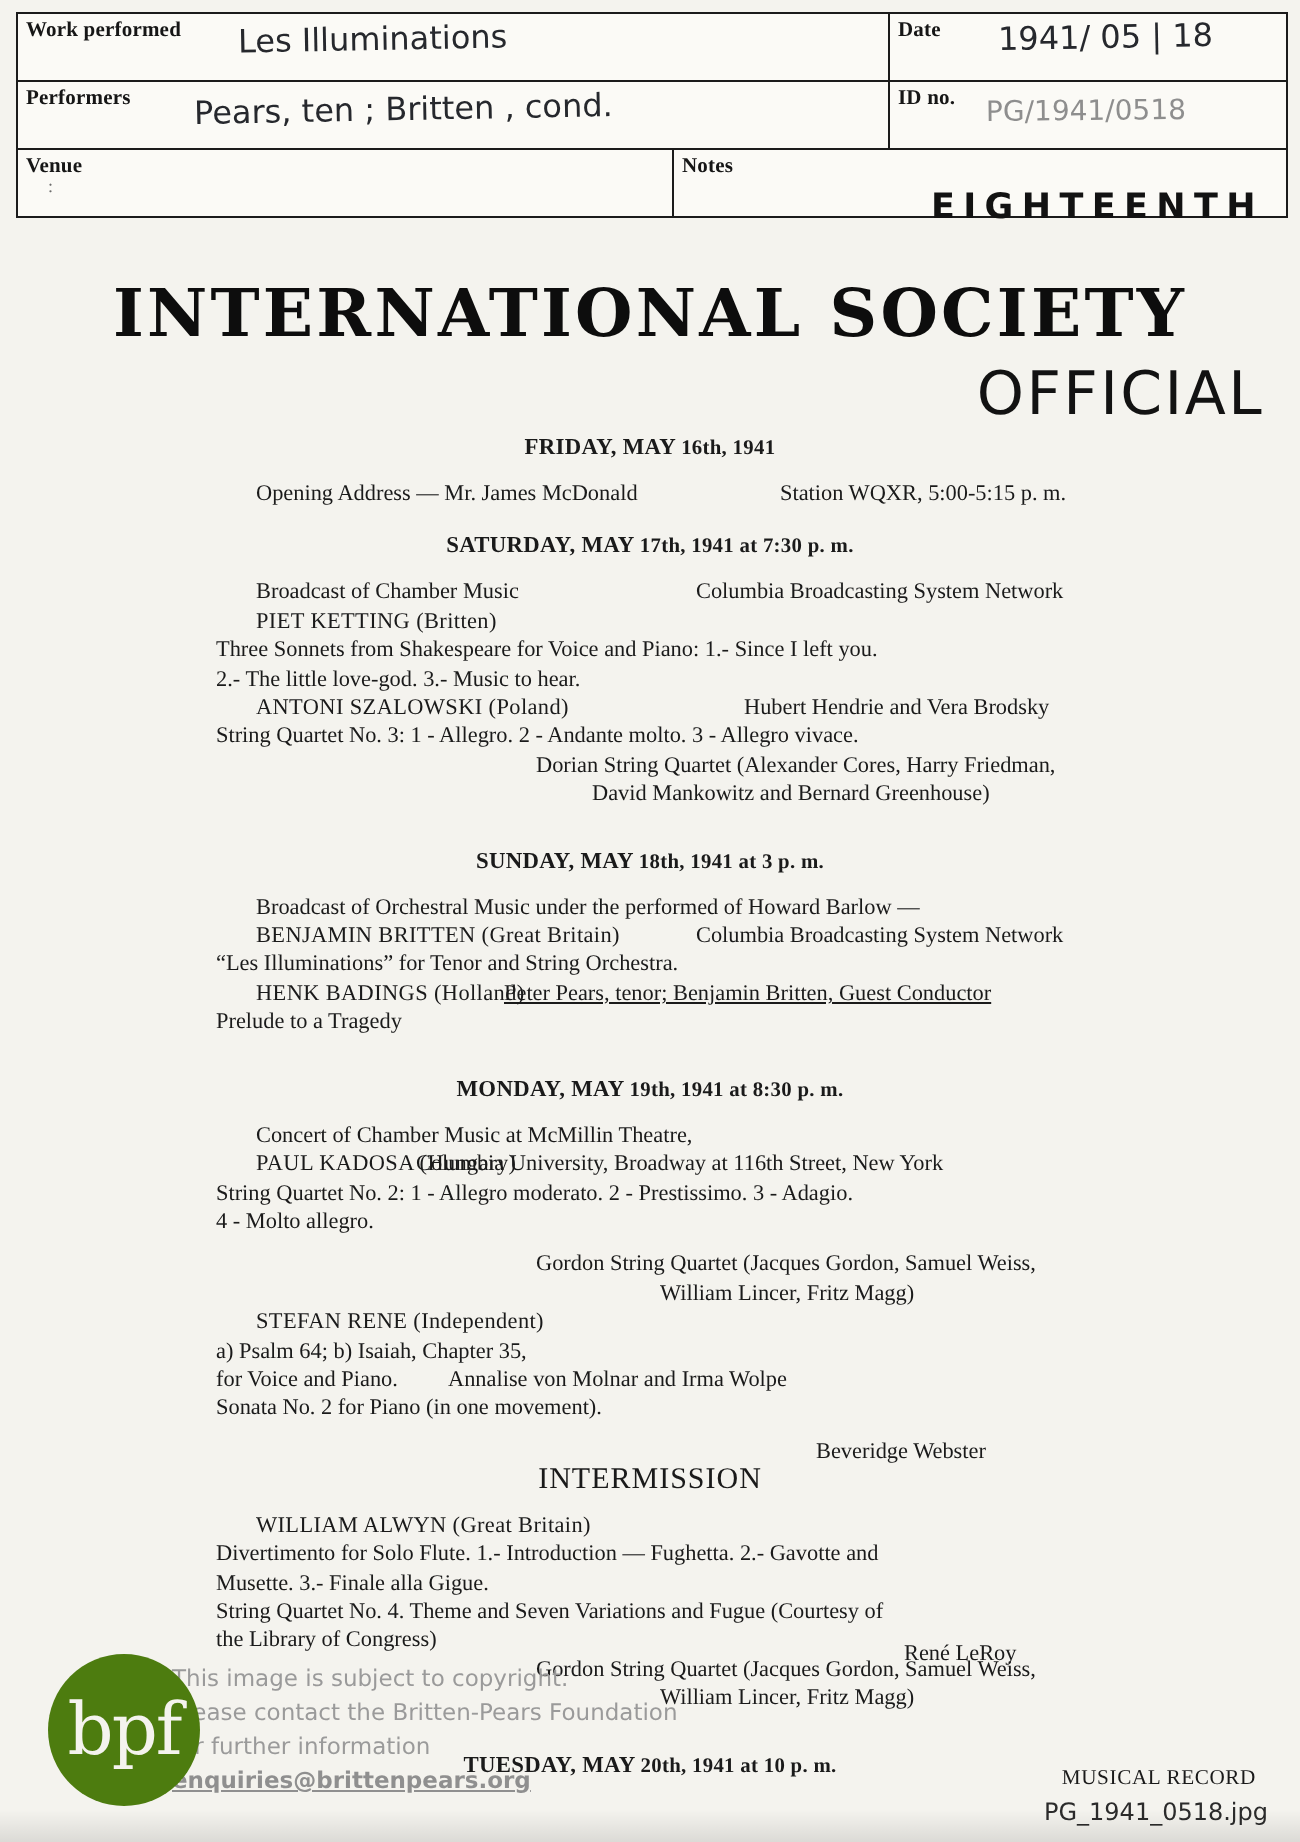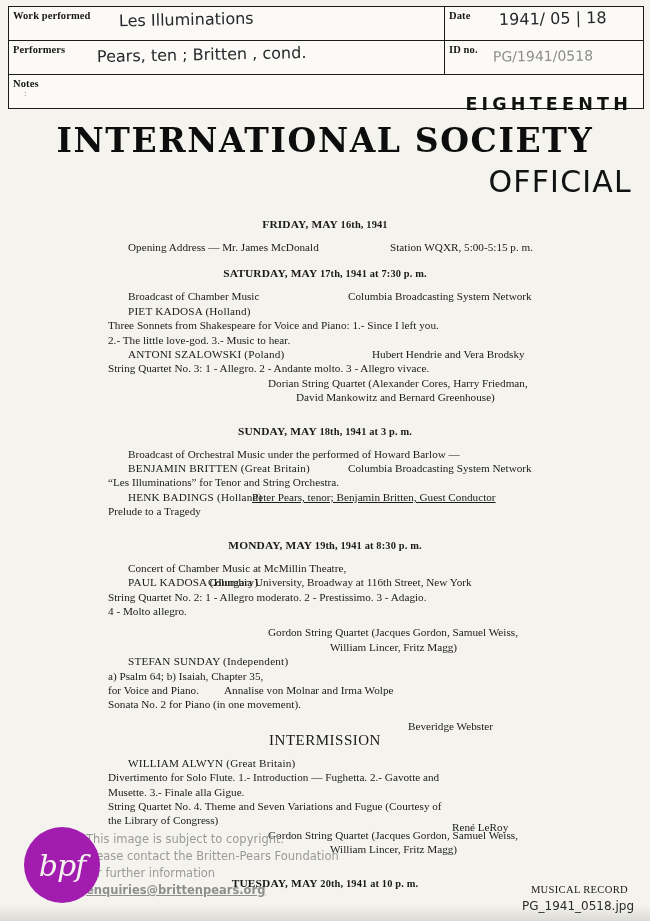--- a/index.html
+++ b/index.html
@@ -28,21 +28,21 @@
   .r2 .c2{width:196px;height:33px;}
   .r3 .c1{width:328px;height:33px;}
   .r3 .c2{width:304px;height:33px;}
   .stray{position:absolute;left:24px;top:88px;font-size:9px;color:#6d6d6d;}
 
   
   .mast{position:absolute;left:0;right:18px;top:96px;text-align:right;}
   .mast-1{font-family:"DejaVu Sans",sans-serif;font-weight:700;font-size:17.5px;
     letter-spacing:4.2px;color:#121212;line-height:1;}
   .mast-2{font-family:"DejaVu Serif",serif;font-weight:700;font-size:33px;
-    letter-spacing:1.6px;color:#0d0d0d;line-height:1.25;margin-top:6px;
+    letter-spacing:1.6px;color:#0d0d0d;line-height:1.25;margin-top:22px;
     text-align:center;padding-left:18px;}
   .mast-3{font-family:"DejaVu Sans",sans-serif;font-weight:400;font-size:30px;
     letter-spacing:1.2px;color:#121212;line-height:1;margin-top:6px;}
 
   
   .prog{position:absolute;left:0;right:0;top:218px;font-size:11.2px;color:#1a1a1a;}
   .day{text-align:center;font-weight:700;font-size:11.4px;letter-spacing:.15px;margin:0 0 3px 0;}
   .day .sm{font-size:10.4px;}
   .blk{position:relative;margin:0;padding:0;}
   .ln{position:relative;white-space:nowrap;line-height:14.4px;}
@@ -59,22 +59,22 @@
   
   .musrec{position:absolute;right:22px;bottom:26px;font-size:10.6px;letter-spacing:.3px;color:#1a1a1a;text-align:left;}
   .fname{position:absolute;right:16px;bottom:8px;font-family:"DejaVu Sans",sans-serif;
     font-size:12px;color:#2b2b2b;}
 
   
   .wm{position:absolute;left:86px;bottom:22px;width:300px;
     font-family:"DejaVu Sans",sans-serif;font-size:11.5px;line-height:17px;color:#9a9a9a;}
   .wm a{color:#8f8f8f;text-decoration:underline;font-weight:700;}
   .bpf{position:absolute;left:-62px;bottom:-4px;width:76px;height:76px;border-radius:50%;
-    background:#a21caf;color:#f4f3ee;font-family:"DejaVu Serif",serif;font-size:30px;
-    display:flex;align-items:center;justify-content:center;letter-spacing:-1px;font-style:italic;}
+    background:#4d7c0f;color:#f4f3ee;font-family:"DejaVu Serif",serif;font-size:36px;
+    display:flex;align-items:center;justify-content:center;letter-spacing:-1px;}
   .shadow{position:absolute;left:0;right:0;bottom:0;height:16px;
     background:linear-gradient(to bottom,rgba(0,0,0,0) 0%,rgba(0,0,0,.10) 100%);}
 </style>
 </head>
 <body>
 
 <div class="page">
 
   <div class="form">
     <div class="form-row r1">
@@ -91,20 +91,24 @@
       <div class="cell c1">
         <span class="cell-lab">Performers</span>
         <span class="hand" style="left:88px;top:4px;">Pears, ten ; Britten , cond.</span>
       </div>
       <div class="cell c2">
         <span class="cell-lab">ID no.</span>
         <span class="hand pencil" style="left:48px;top:7px;">PG/1941/0518</span>
       </div>
     </div>
     <div class="form-row r3">
+      <div class="cell c1">
+        <span class="cell-lab">Venue</span>
+        <span class="hand" style="left:90px;top:6px;"></span>
+      </div>
       <div class="cell c2">
         <span class="cell-lab">Notes</span>
         <span class="hand" style="left:90px;top:6px;"></span>
       </div>
     </div>
   </div>
   <div class="stray">:</div>
 
   <div class="mast">
     <div class="mast-1">EIGHTEENTH</div>
@@ -125,21 +129,21 @@
 
     <div class="gap"></div>
 
     <div class="blk">
       <div class="day"><span>SATURDAY, MAY </span><span class="sm">17th, 1941 at 7:30 p. m.</span></div>
       <div class="gap-s"></div>
       <div class="ln i0">
         <span>Broadcast of Chamber Music</span>
         <span class="rt" style="left:348px;">Columbia Broadcasting System Network</span>
       </div>
-      <div class="ln comp">PIET KADOSA (Holland)</div>
+      <div class="ln comp">PIET KETTING (Britten)</div>
       <div class="ln i2">Three Sonnets from Shakespeare for Voice and Piano: 1.- Since I left you.</div>
       <div class="ln i2">2.- The little love-god.  3.- Music to hear.</div>
       <div class="ln">
           <span class="rt" style="left:372px;">Hubert Hendrie and Vera Brodsky</span>
         </div>
       <div class="ln comp">ANTONI SZALOWSKI (Poland)</div>
       <div class="ln i2">String Quartet No. 3:   1 - Allegro.   2 - Andante molto.   3 - Allegro vivace.</div>
       <div class="ln i3" style="padding-left:268px;">Dorian String Quartet (Alexander Cores, Harry Friedman,</div>
       <div class="ln i3" style="padding-left:296px;">David Mankowitz and Bernard Greenhouse)</div>
     </div>
@@ -170,21 +174,21 @@
       <div class="ln i0">Concert of Chamber Music at McMillin Theatre,</div>
       <div class="ln">
           <span class="rt" style="left:208px;">Columbia University, Broadway at 116th Street, New York</span>
         </div>
       <div class="ln comp">PAUL KADOSA (Hungary)</div>
       <div class="ln i2">String Quartet No. 2:   1 - Allegro  moderato.   2 - Prestissimo.   3 - Adagio.</div>
       <div class="ln i2">4 - Molto allegro.</div>
       <div class="gap-s"></div>
       <div class="ln i3" style="padding-left:268px;">Gordon String Quartet (Jacques Gordon, Samuel Weiss,</div>
       <div class="ln i3" style="padding-left:330px;">William Lincer, Fritz Magg)</div>
-      <div class="ln comp">STEFAN SUNDAY (Independent)</div>
+      <div class="ln comp">STEFAN RENE (Independent)</div>
       <div class="ln i2">a) Psalm 64;  b) Isaiah, Chapter 35,</div>
       <div class="ln i2">
         <span>for Voice and Piano.</span>
         <span class="rt" style="left:224px;">Annalise von Molnar and Irma Wolpe</span>
       </div>
       <div class="ln i2">Sonata No. 2 for Piano (in one movement).</div>
       <div class="gap-s"></div>
       <div class="ln">
           <span class="rt" style="left:408px;">Beveridge Webster</span>
         </div>

